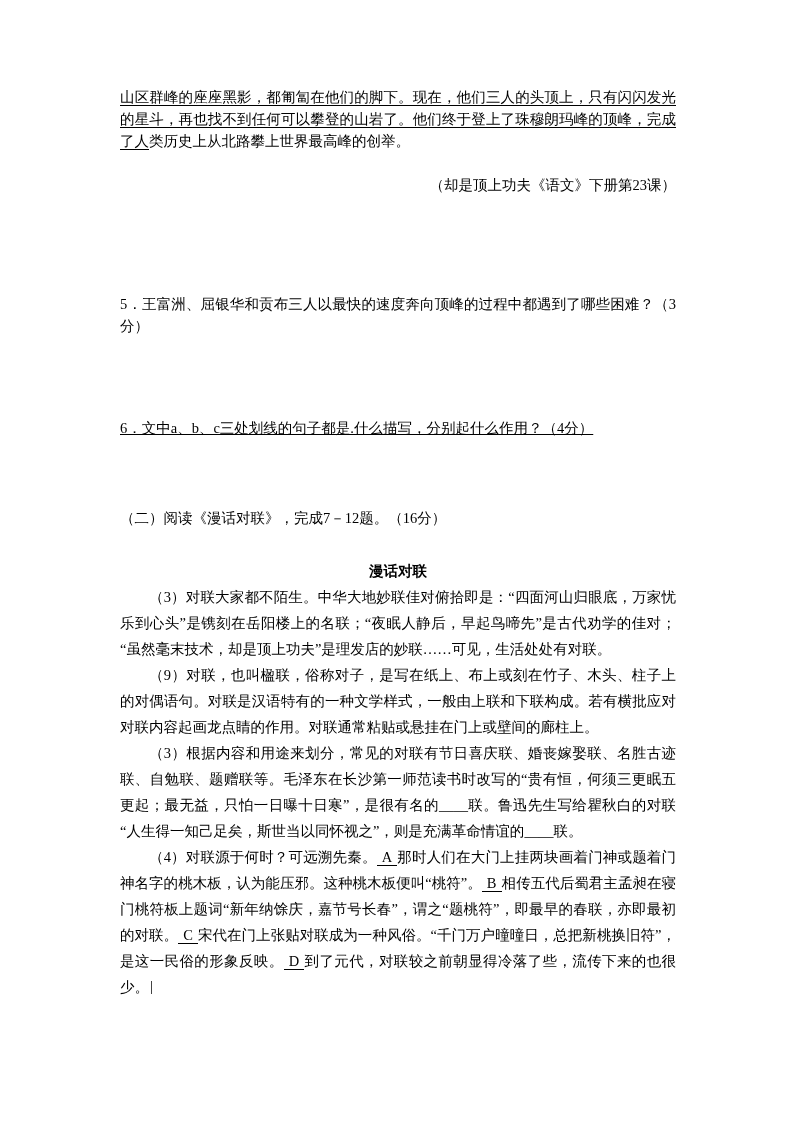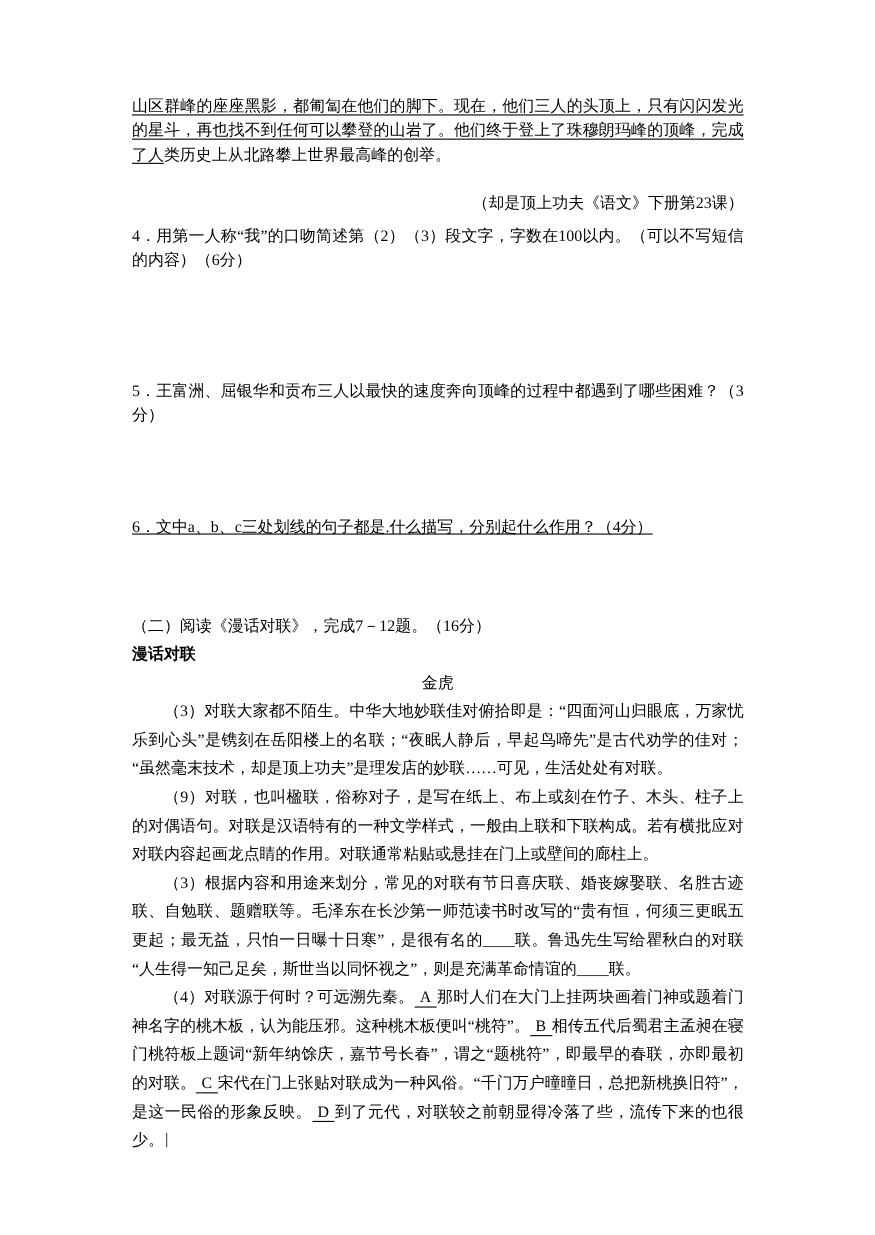--- a/index.html
+++ b/index.html
@@ -32,23 +32,24 @@
   }
   .q4 { margin-top: 8px; }
   .q5 { margin-top: 97px; }
   .q6 { margin-top: 80px; text-decoration: underline; }
   .section-header {
     margin-top: 67px;
     line-height: 24px;
     font-weight: 400;
   }
   .reading-title {
-    text-align: left;
+    text-align: center;
     font-weight: 700;
     line-height: 26px;
+    margin-top: 28px;
   }
   .reading-author {
     text-align: center;
     line-height: 26px;
   }
   .para {
     line-height: 26px;
     text-align: justify;
     text-justify: inter-ideograph;
     text-indent: 2em;
@@ -69,31 +70,29 @@
 </style>
 </head>
 <body>
 
 <div class="page">
 
   <p class="passage"><span class="u">山区群峰的座座黑影，都匍匐在他们的脚下。现在，他们三人的头顶上，只有闪闪发光的星斗，再也找不到任何可以攀登的山岩了。他们终于登上了珠穆朗玛峰的顶峰，完成了人</span><span>类历史上从北路攀上世界最高峰的创举。</span></p>
 
   <p class="source-note">（却是顶上功夫《语文》下册第23课）</p>
 
-  <p class="question q4">4．用第一人称“我”的口吻简述第（2）（3）段文字，字数在100以内。（可以不写短信的内容）（6分）</p>
 
   <p class="question q5">5．王富洲、屈银华和贡布三人以最快的速度奔向顶峰的过程中都遇到了哪些困难？（3分）</p>
 
   <p class="question q6">6．文中a、b、c三处划线的句子都是.什么描写，分别起什么作用？（4分）</p>
 
   <p class="section-header">（二）阅读《漫话对联》，完成7－12题。（16分）</p>
 
   <p class="reading-title">漫话对联</p>
 
-  <p class="reading-author">金虎</p>
 
   <p class="para">（3）对联大家都不陌生。中华大地妙联佳对俯拾即是：“四面河山归眼底，万家忧乐到心头”是镌刻在岳阳楼上的名联；“夜眠人静后，早起鸟啼先”是古代劝学的佳对；“虽然毫末技术，却是顶上功夫”是理发店的妙联……可见，生活处处有对联。</p>
 
   <p class="para">（9）对联，也叫楹联，俗称对子，是写在纸上、布上或刻在竹子、木头、柱子上的对偶语句。对联是汉语特有的一种文学样式，一般由上联和下联构成。若有横批应对对联内容起画龙点睛的作用。对联通常粘贴或悬挂在门上或壁间的廊柱上。</p>
 
   <p class="para"><span>（3）根据内容和用途来划分，常见的对联有节日喜庆联、婚丧嫁娶联、名胜古迹联、自勉联、题赠联等。毛泽东在长沙第一师范读书时改写的“贵有恒，何须三更眠五更起；最无益，只怕一日曝十日寒”，是很有名的</span><span class="blank">____</span><span>联。鲁迅先生写给瞿秋白的对联“人生得一知己足矣，斯世当以同怀视之”，则是充满革命情谊的</span><span class="blank">____</span><span>联。</span></p>
 
   <p class="para"><span>（4）对联源于何时？可远溯先秦。</span><span class="insert-mark">A</span><span>那时人们在大门上挂两块画着门神或题着门神名字的桃木板，认为能压邪。这种桃木板便叫“桃符”。</span><span class="insert-mark">B</span><span>相传五代后蜀君主孟昶在寝门桃符板上题词“新年纳馀庆，嘉节号长春”，谓之“题桃符”，即最早的春联，亦即最初的对联。</span><span class="insert-mark">C</span><span>宋代在门上张贴对联成为一种风俗。“千门万户曈曈日，总把新桃换旧符”，是这一民俗的形象反映。</span><span class="insert-mark">D</span><span>到了元代，对联较之前朝显得冷落了些，流传下来的也很少。</span><span class="end-cursor"></span></p>
 
 </div>

